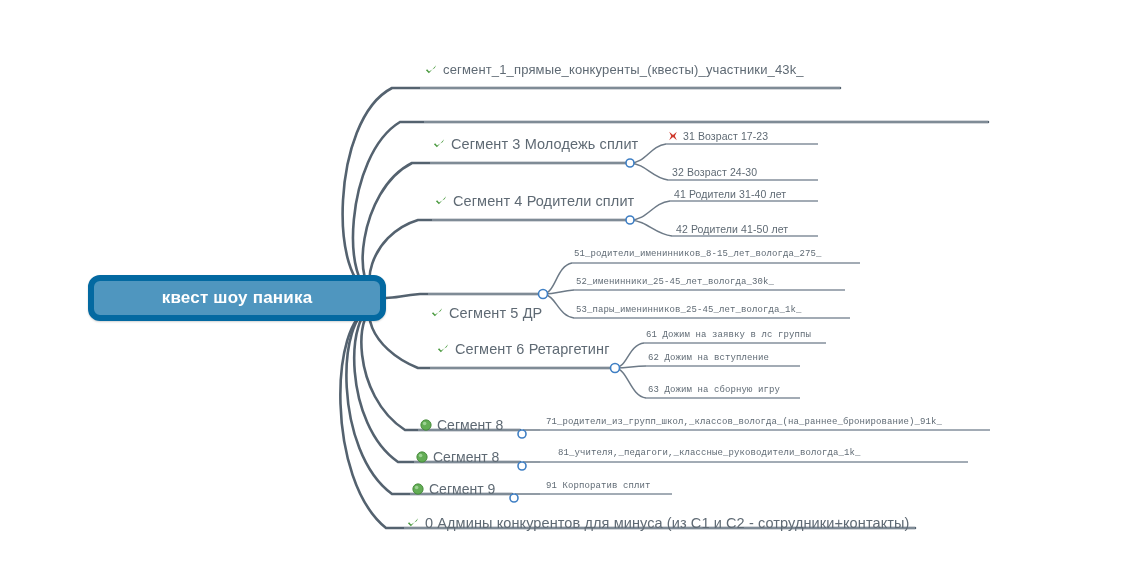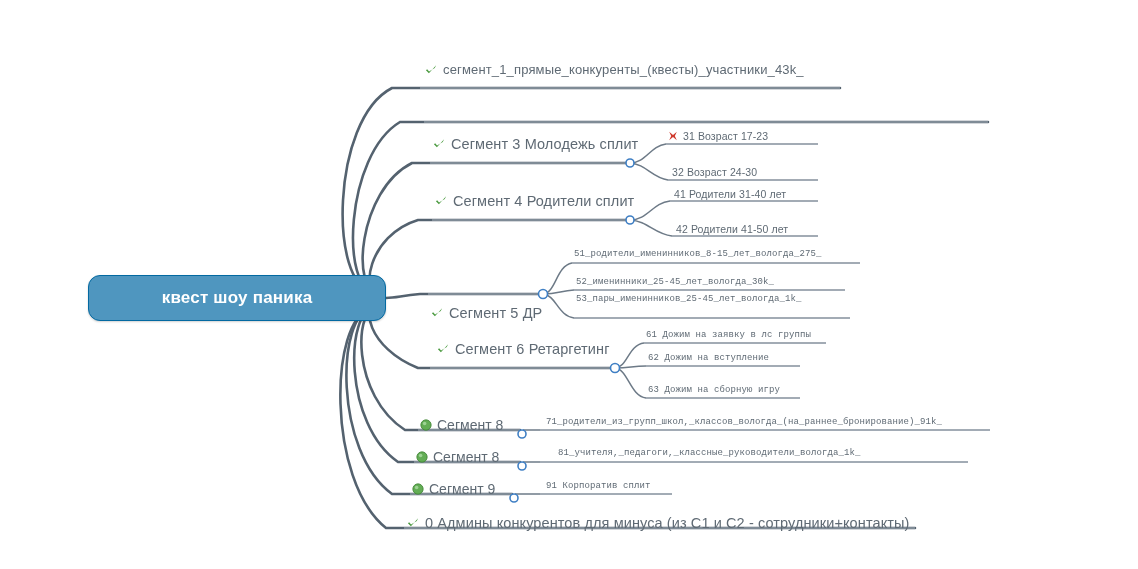--- a/index.html
+++ b/index.html
@@ -29,21 +29,21 @@
   }
 
   
   .root-node {
     position: absolute;
     left: 88px;
     top: 275px;
     width: 298px;
     height: 46px;
     background: #4f96bf;
-    border: 1px solid #0369a1;
+    border: 6px solid #0369a1;
     border-radius: 12px;
     box-sizing: border-box;
     display: flex;
     align-items: center;
     justify-content: center;
     box-shadow: 0 1px 2px rgba(0,0,0,0.18);
   }
   .root-label {
     color: #ffffff;
     font-size: 17px;
@@ -319,21 +319,21 @@
   </div>
 
   <div class="node lvl2-tiny" style="left:574px; top:249px;">
     <span class="txt">51_родители_именинников_8-15_лет_вологда_275_</span>
   </div>
 
   <div class="node lvl2-tiny" style="left:576px; top:277px;">
     <span class="txt">52_именинники_25-45_лет_вологда_30k_</span>
   </div>
 
-  <div class="node lvl2-tiny" style="left:576px; top:294px;">
+  <div class="node lvl2-tiny" style="left:576px; top:305px;">
     <span class="txt">53_пары_именинников_25-45_лет_вологда_1k_</span>
   </div>
 
   <div class="node lvl2-tiny" style="left:646px; top:330px;">
     <span class="txt">61 Дожим на заявку в лс группы</span>
   </div>
 
   <div class="node lvl2-tiny" style="left:648px; top:353px;">
     <span class="txt">62 Дожим на вступление</span>
   </div>

